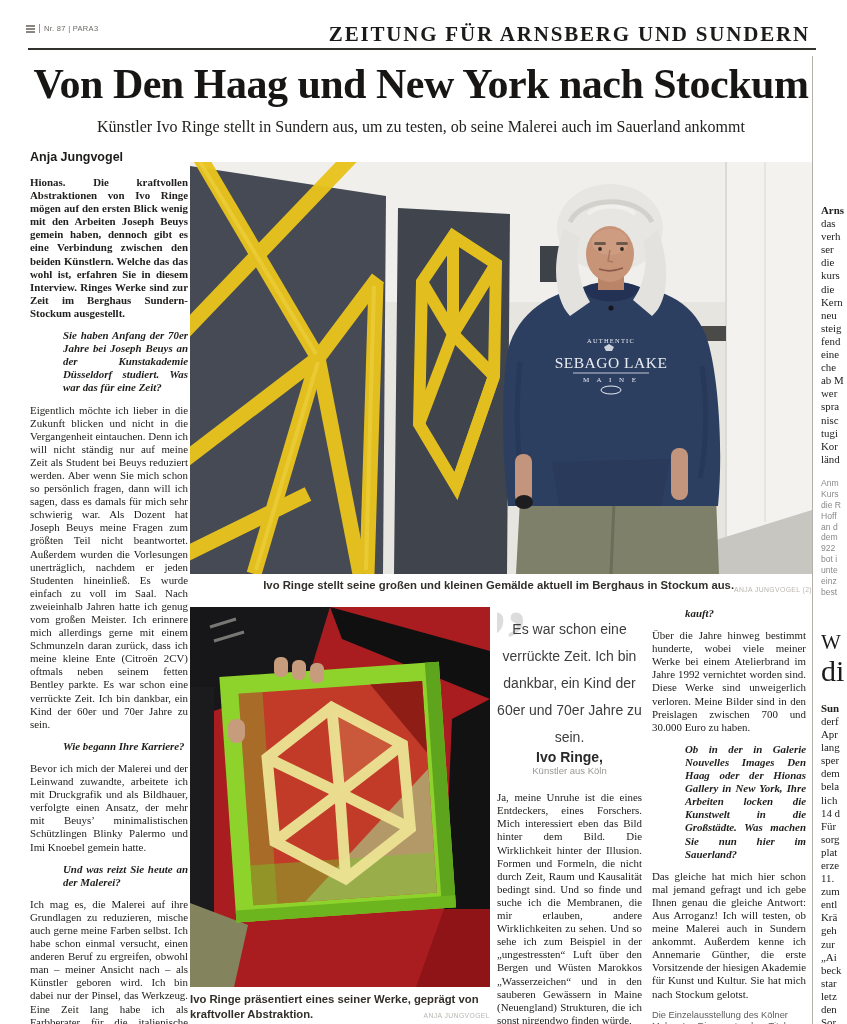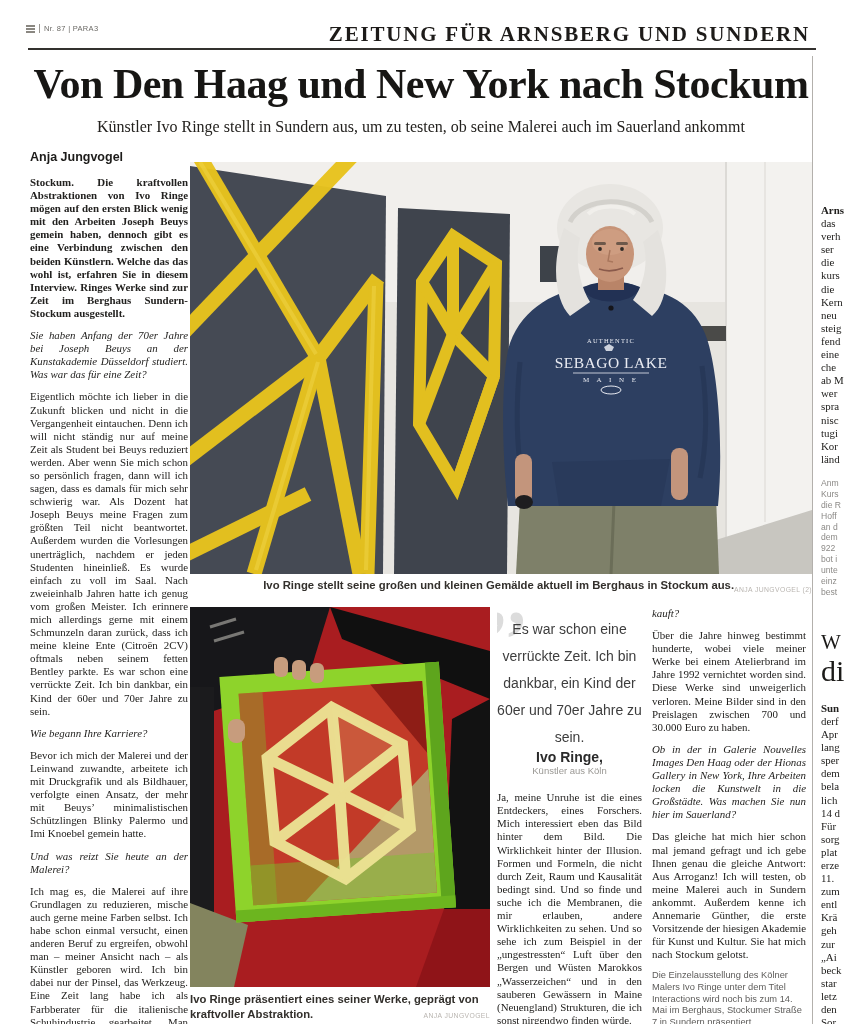--- a/index.html
+++ b/index.html
@@ -23,21 +23,21 @@
   .subheadline { position:absolute; left:30px; top:118px; width:782px; text-align:center;
     font-size:16px; font-weight:400; color:#24221f; }
   
   .byline { position:absolute; left:30px; top:150px; font-family:"Liberation Sans",sans-serif;
     font-weight:700; font-size:12.5px; color:#1c1b19; }
   .bodycol { position:absolute; text-align:justify; font-size:10.9px; line-height:13.1px; color:#22211f; overflow:hidden; }
   #col1 { left:30px; top:176px; width:158px; height:848px; }
   #col3 { left:497px; top:612px; width:145px; height:412px; }
   #col4 { left:652px; top:607px; width:154px; height:417px; }
   .para { margin:0 0 9px 0; }
-  .para.q { font-weight:400; font-style:italic; color:#1e1d1b; }
+  .para.q { font-weight:700; font-style:italic; color:#1e1d1b;margin-left:33px; }
   .para.note { font-family:"Liberation Sans",sans-serif; font-size:9.3px; line-height:11.7px;
     color:#5d5c5a; text-align:left; margin-top:4px; }
   .lead { font-weight:700; }
   
   .photo { position:absolute; display:block; }
   #photo-main { left:190px; top:162px; width:622px; height:412px; }
   #photo-second { left:190px; top:607px; width:300px; height:380px; }
   .caption-row { position:absolute; left:190px; top:578px; width:622px; display:flex;
     justify-content:flex-end; align-items:flex-end; }
   .caption { font-family:"Liberation Sans",sans-serif; font-weight:700; font-size:11.3px;
@@ -76,21 +76,21 @@
     <span class="issue-text">Nr. 87 | PARA3</span>
   </div>
   <div class="masthead">ZEITUNG FÜR ARNSBERG UND SUNDERN</div>
   <div class="masthead-rule"></div>
 
   <h1 class="headline">Von Den Haag und New York nach Stockum</h1>
   <h2 class="subheadline">Künstler Ivo Ringe stellt in Sundern aus, um zu testen, ob seine Malerei auch im Sauerland ankommt</h2>
 
   <div class="byline">Anja Jungvogel</div>
   <div class="bodycol" id="col1">
-      <p class="para lead"><b class="lead">Stockum. </b>Die kraftvollen Abstraktionen von Ivo Ringe mögen auf den ersten Blick wenig mit den Arbeiten Joseph Beuys gemein haben, dennoch gibt es eine Verbindung zwischen den beiden Künstlern. Welche das das wohl ist, erfahren Sie in diesem Interview. Ringes Werke sind zur Zeit im Berghaus Sundern-Stockum ausgestellt.</p>
+      <p class="para lead"><b class="lead">Hionas. </b>Die kraftvollen Abstraktionen von Ivo Ringe mögen auf den ersten Blick wenig mit den Arbeiten Joseph Beuys gemein haben, dennoch gibt es eine Verbindung zwischen den beiden Künstlern. Welche das das wohl ist, erfahren Sie in diesem Interview. Ringes Werke sind zur Zeit im Berghaus Sundern-Stockum ausgestellt.</p>
       <p class="para q">Sie haben Anfang der 70er Jahre bei Joseph Beuys an der Kunstakademie Düsseldorf studiert. Was war das für eine Zeit?</p>
       <p class="para a">Eigentlich möchte ich lieber in die Zukunft blicken und nicht in die Vergangenheit eintauchen. Denn ich will nicht ständig nur auf meine Zeit als Student bei Beuys reduziert werden. Aber wenn Sie mich schon so persönlich fragen, dann will ich sagen, dass es damals für mich sehr schwierig war. Als Dozent hat Joseph Beuys meine Fragen zum größten Teil nicht beantwortet. Außerdem wurden die Vorlesungen unerträglich, nachdem er jeden Studenten hineinließ. Es wurde einfach zu voll im Saal. Nach zweieinhalb Jahren hatte ich genug vom großen Meister. Ich erinnere mich allerdings gerne mit einem Schmunzeln daran zurück, dass ich meine kleine Ente (Citroën 2CV) oftmals neben seinem fetten Bentley parkte. Es war schon eine verrückte Zeit. Ich bin dankbar, ein Kind der 60er und 70er Jahre zu sein.</p>
       <p class="para q">Wie begann Ihre Karriere?</p>
       <p class="para a">Bevor ich mich der Malerei und der Leinwand zuwandte, arbeitete ich mit Druckgrafik und als Bildhauer, verfolgte einen Ansatz, der mehr mit Beuys’ minimalistischen Schützlingen Blinky Palermo und Imi Knoebel gemein hatte.</p>
       <p class="para q">Und was reizt Sie heute an der Malerei?</p>
       <p class="para a">Ich mag es, die Malerei auf ihre Grundlagen zu reduzieren, mische auch gerne meine Farben selbst. Ich habe schon einmal versucht, einen anderen Beruf zu ergreifen, obwohl man – meiner Ansicht nach – als Künstler geboren wird. Ich bin dabei nur der Pinsel, das Werkzeug. Eine Zeit lang habe ich als Farbberater für die italienische Schuhindustrie gearbeitet. Man konnte damit viel Geld verdienen, doch das machte mich nicht glücklich.</p>
     </div>
 
   <svg class="photo" id="photo-main" viewBox="0 0 622 412" aria-label="Ivo Ringe vor seinen Gemälden">
     <rect x="0" y="0" width="622" height="412" fill="#e7e5e0"></rect>

